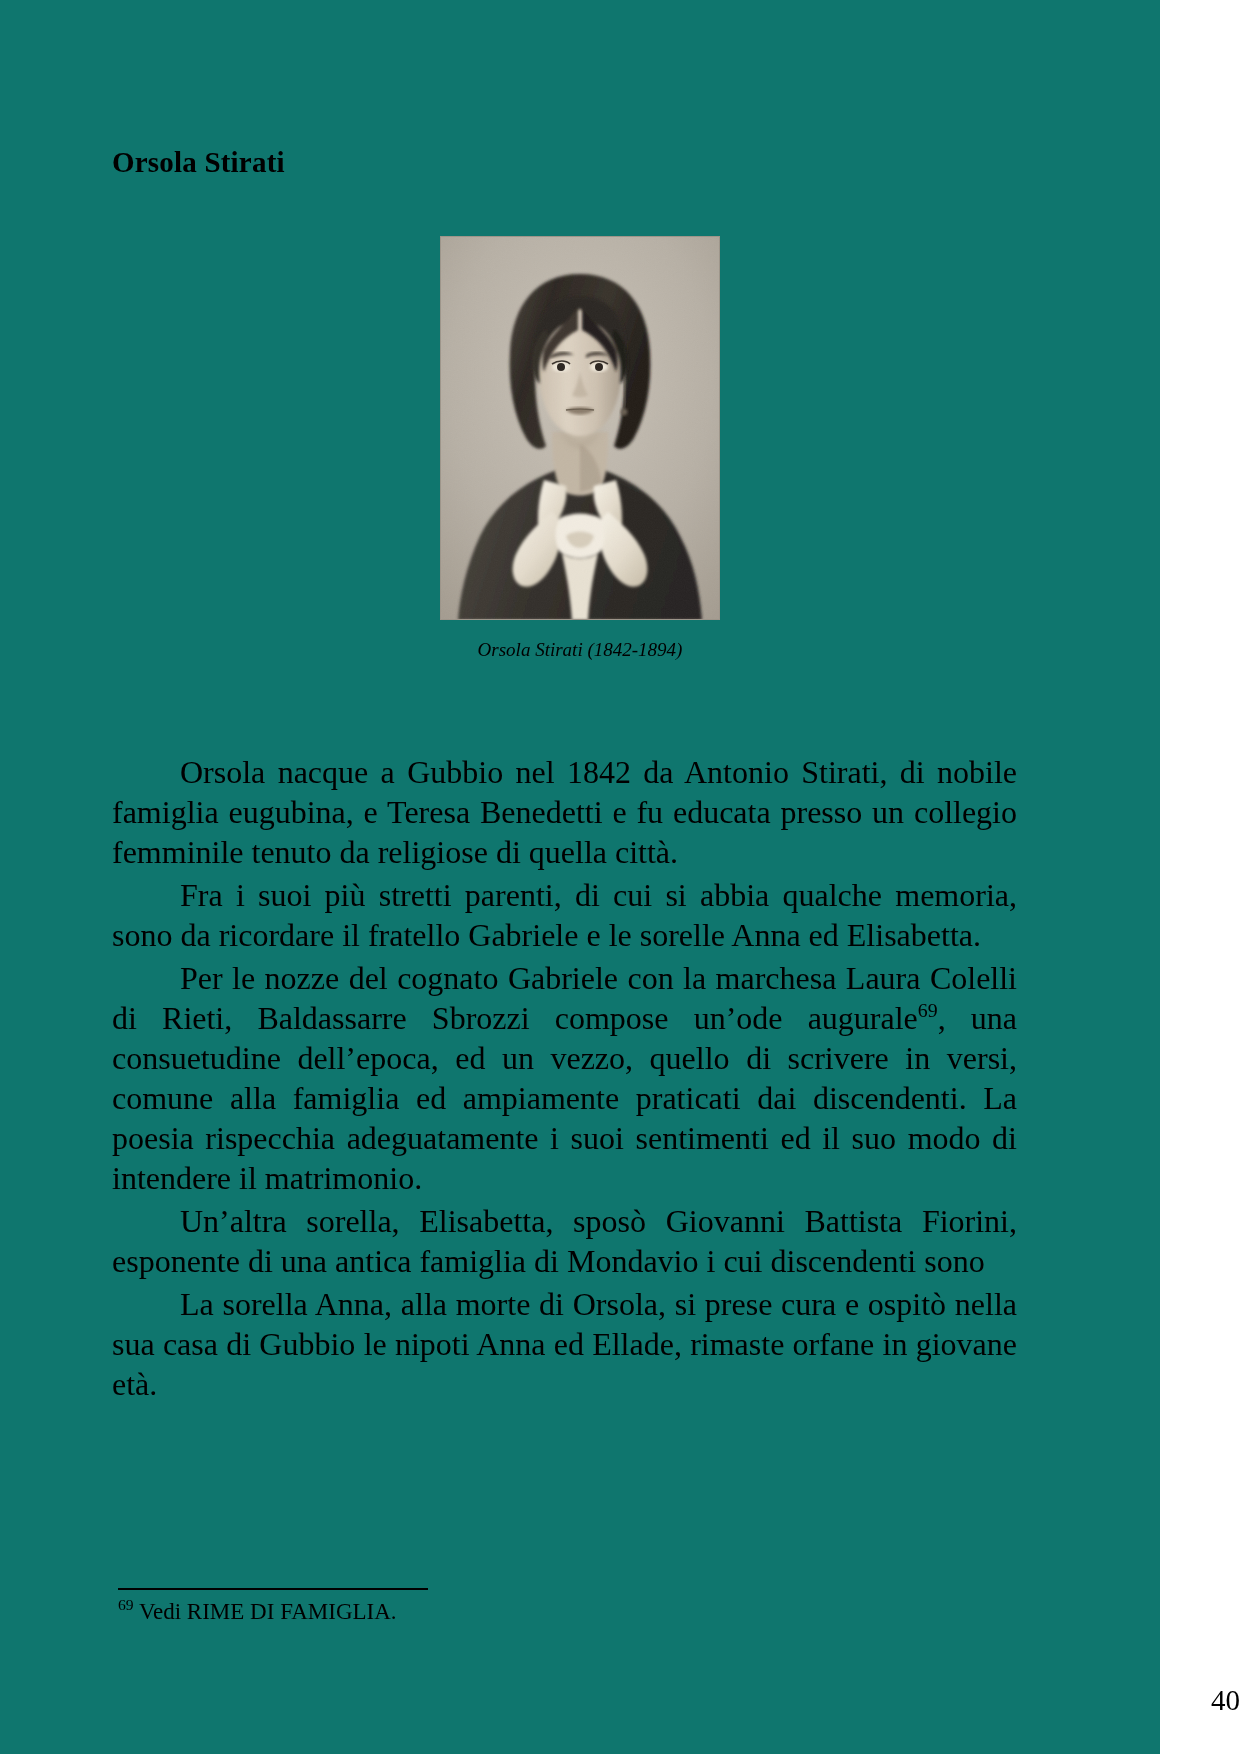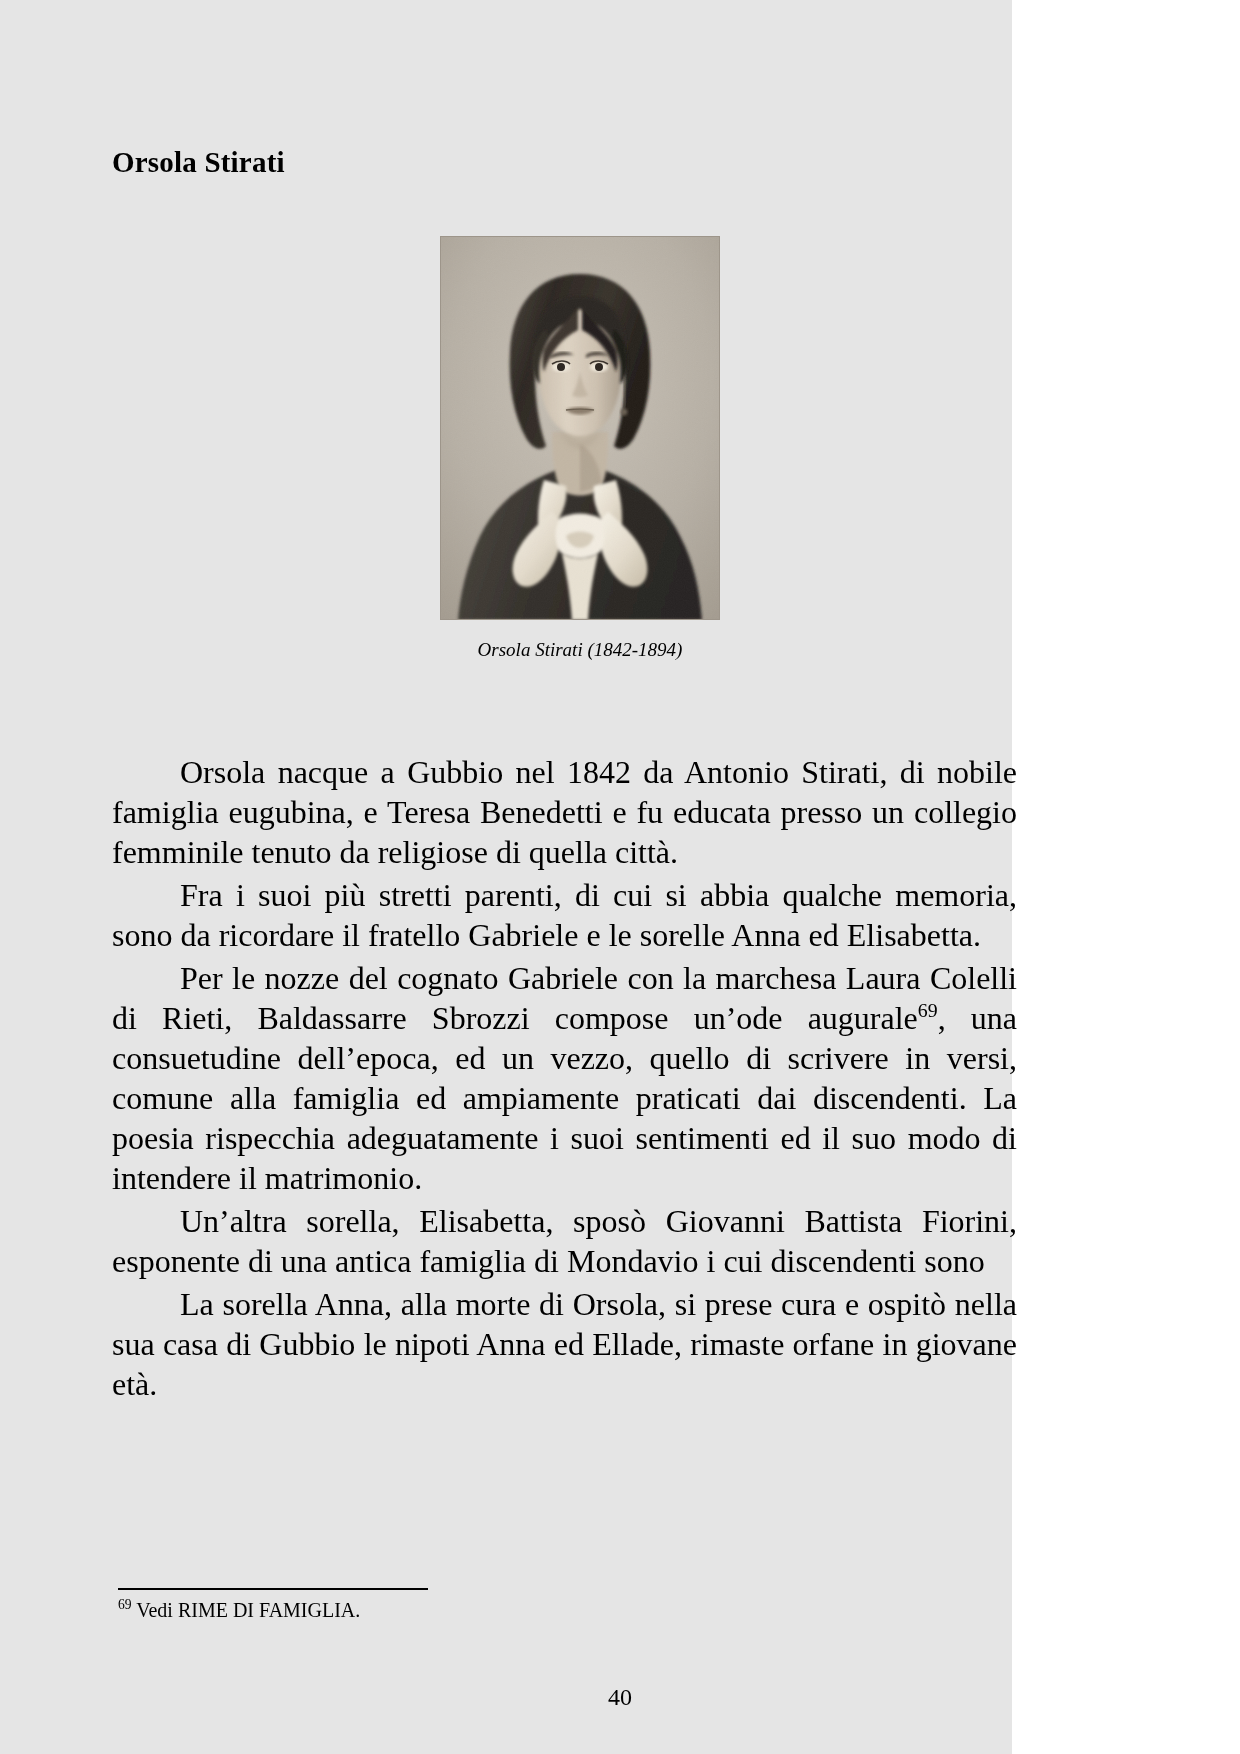--- a/index.html
+++ b/index.html
@@ -12,23 +12,23 @@
     height: 1754px;
     position: relative;
     font-family: "Liberation Serif", "DejaVu Serif", serif;
     color: #000000;
     overflow: hidden;
   }
 
   .page {
     position: absolute;
     left: 0; top: 0;
-    width: 1012px;
+    width: 1160px;
     height: 1754px;
-    background: #e5e5e5;
+    background: #0f766e;
   }
 
   
   .page-title {
     position: absolute;
     left: 112px;
     top: 128px;
     font-size: 29px;
     font-weight: bold;
     letter-spacing: 0.2px;
@@ -94,39 +94,39 @@
     top: 1588px;
     width: 905px;
   }
   .footnote-rule {
     width: 310px;
     height: 0;
     border-top: 2px solid #000;
     margin: 0 0 8px 6px;
   }
   .footnote-text {
-    font-size: 20px;
+    font-size: 23px;
     line-height: 1.25;
     margin-left: 6px;
     white-space: nowrap;
   }
   .footnote-text sup {
     font-size: 0.68em;
     vertical-align: super;
     line-height: 0;
   }
 
   
   .page-number {
     position: absolute;
     left: 0;
     top: 1684px;
     width: 1240px;
-    text-align: center;
-    font-size: 24px;
+    text-align: right;
+    font-size: 29px;
   }
 </style>
 </head>
 <body>
 
 <div class="page">
 
   <h1 class="page-title">Orsola Stirati</h1>
 
   <figure class="figure" style="margin:0;">

